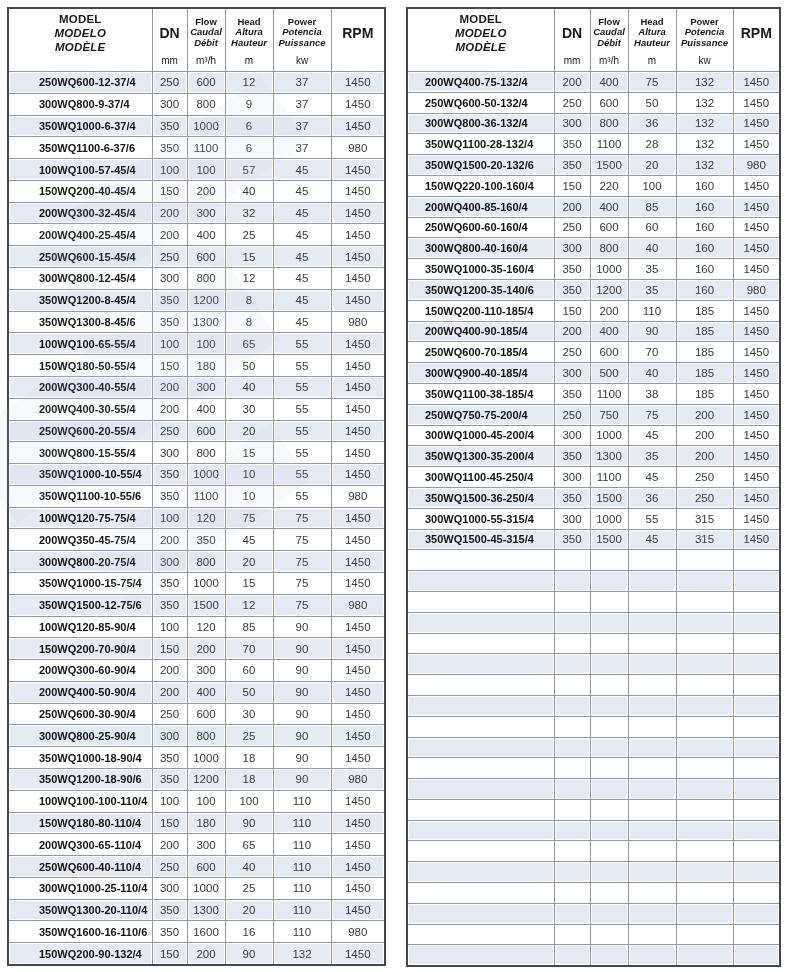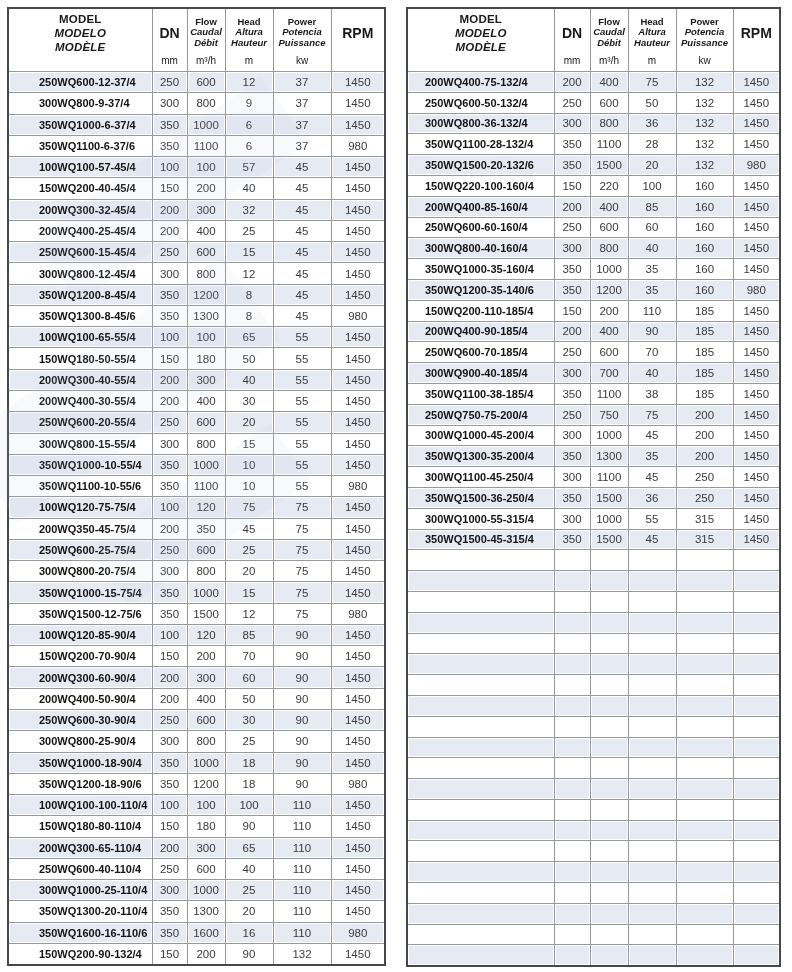--- a/index.html
+++ b/index.html
@@ -313,28 +313,20 @@
         </tr>
         <tr>
           <td class="model">200WQ350-45-75/4</td>
           <td>200</td>
           <td>350</td>
           <td>45</td>
           <td>75</td>
           <td>1450</td>
         </tr>
         <tr>
-          <td class="model">250WQ600-25-75/4</td>
-          <td>250</td>
-          <td>600</td>
-          <td>25</td>
-          <td>75</td>
-          <td>1450</td>
-        </tr>
-        <tr>
           <td class="model">300WQ800-20-75/4</td>
           <td>300</td>
           <td>800</td>
           <td>20</td>
           <td>75</td>
           <td>1450</td>
         </tr>
         <tr>
           <td class="model">350WQ1000-15-75/4</td>
           <td>350</td>
@@ -660,21 +652,21 @@
           <td class="model">250WQ600-70-185/4</td>
           <td>250</td>
           <td>600</td>
           <td>70</td>
           <td>185</td>
           <td>1450</td>
         </tr>
         <tr>
           <td class="model">300WQ900-40-185/4</td>
           <td>300</td>
-          <td>700</td>
+          <td>500</td>
           <td>40</td>
           <td>185</td>
           <td>1450</td>
         </tr>
         <tr>
           <td class="model">350WQ1100-38-185/4</td>
           <td>350</td>
           <td>1100</td>
           <td>38</td>
           <td>185</td>

